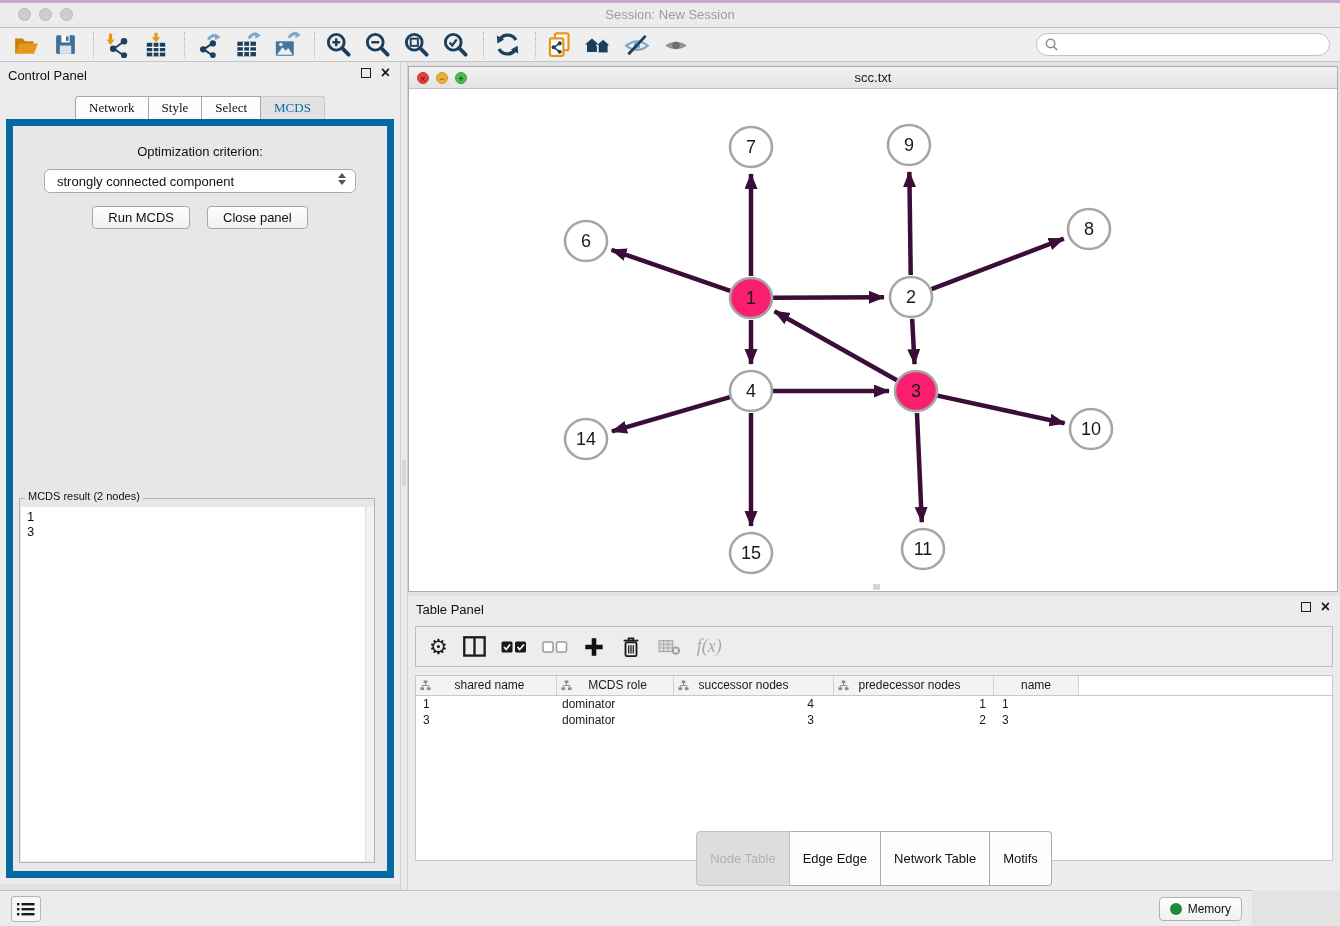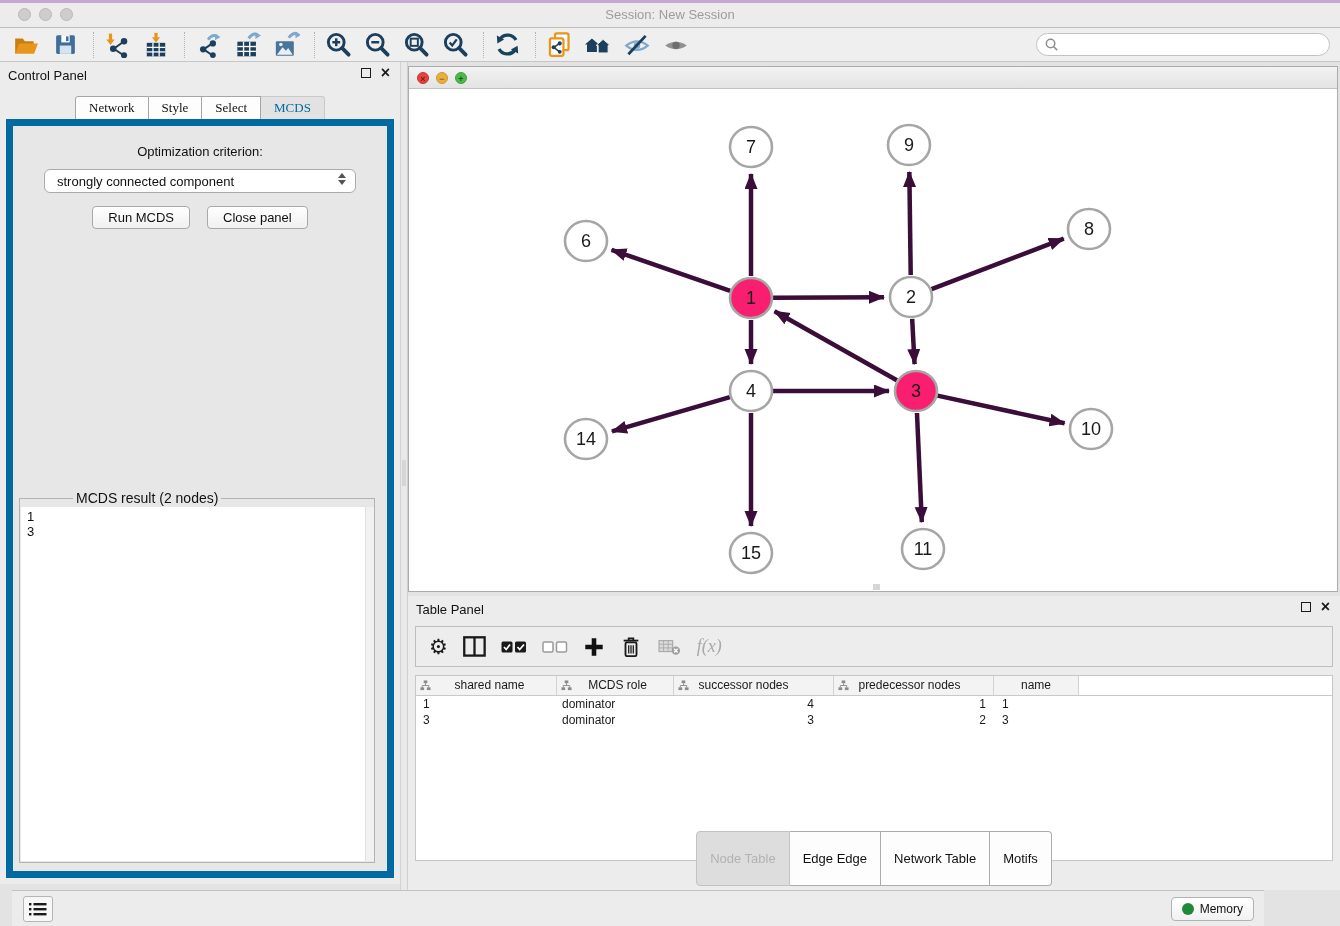--- a/index.html
+++ b/index.html
@@ -44,21 +44,21 @@
     display:flex; align-items:center; padding-left:12px; color:#111; }
   .stepper { position:absolute; right:9px; top:3px; display:flex; flex-direction:column; gap:2px; }
   .stepper i { width:0; height:0; border-left:4px solid transparent; border-right:4px solid transparent; display:block; }
   .step-up { border-bottom:5px solid #555; }
   .step-dn { border-top:5px solid #555; }
   #cp-buttons { margin-top:13px; display:flex; justify-content:center; gap:17px; }
   .push-btn { font-size:13px; color:#111; background:linear-gradient(#FFFFFF,#F0F0F0);
     border:1px solid #A9A9A9; border-radius:4px; padding:3px 15px; font-family:"Liberation Sans",sans-serif; }
   #result-box { position:absolute; left:6px; right:12px; top:372px; bottom:8px;
     border:1px solid #B3B3B3; background:#E7E7E7; }
-  #result-legend { position:absolute; left:5px; top:-9px; background:#E7E7E7; padding:0 3px; font-size:14px; color:#111;margin-left:48px; }
+  #result-legend { position:absolute; left:5px; top:-9px; background:#E7E7E7; padding:0 3px; font-size:11px; color:#111; }
   #result-inner { position:absolute; left:1px; right:1px; top:8px; bottom:1px; background:#fff; font-size:13px; color:#111; padding:2px 6px; }
   #result-scroll { position:absolute; right:0; top:8px; bottom:1px; width:9px; background:#F1F1F1; border-left:1px solid #E0E0E0; }
 
   
   #v-splitter { position:absolute; left:400px; top:62px; width:8px; height:828px;
     background:#E9E9E9; border-left:1px solid #D2D2D2; border-right:1px solid #CFCFCF; }
   #v-splitter .grip { position:absolute; left:1px; top:398px; width:4px; height:26px; background:#D6D6D6; }
 
   
   #network-window { position:absolute; left:408px; top:66px; width:930px; height:526px;
@@ -96,21 +96,21 @@
   .c3 { width:160px; text-align:right; padding-right:8px; }
   .c4 { width:85px;  padding-left:8px; }
   #tp-tabs { position:absolute; left:0; bottom:4px; width:100%; display:flex; justify-content:center; }
   .tp-tab { border:1px solid #ACACAC; border-left-width:0; background:#FDFDFD; font-size:13px;
     color:#111; padding:19px 13px;margin-top:32px; }
   .tp-tab:first-child { border-left-width:1px; border-radius:4px 0 0 4px; }
   .tp-tab:last-child { border-radius:0 4px 4px 0; }
   .tp-tab.active { background:#DDDDDD; color:#B2B2B2; border-color:#C2C2C2; }
 
   
-  #status-bar { position:absolute; left:12px; bottom:0; width:1252px; height:36px;
+  #status-bar { position:absolute; left:0; bottom:0; width:1252px; height:36px;
     background:#ECECEC; border-top:1px solid #C2C2C2; }
   #tasks-button { position:absolute; left:11px; top:5px; width:30px; height:26px;
     border:1px solid #B5B5B5; border-radius:3px; background:#F7F7F7; display:flex; align-items:center; justify-content:center; }
   #memory-button { position:absolute; right:10px; top:6px; height:24px; border:1px solid #B2B2B2;
     border-radius:4px; background:linear-gradient(#FFFFFF,#F1F1F1); display:flex; align-items:center; gap:6px;
     padding:0 10px; font-size:12px; color:#111; }
   #memory-dot { width:12px; height:12px; border-radius:50%; background:#1F8A3B; }
 </style>
 </head>
 <body>
@@ -326,20 +326,21 @@
   <div class="grip"></div>
 </div>
 
 <div id="network-window">
   <div id="net-titlebar">
     <div class="mac-btns">
       <div class="mb red">×</div>
       <div class="mb yel">−</div>
       <div class="mb grn">+</div>
     </div>
+    <div id="net-title">scc.txt</div>
   </div>
   <svg id="graph-svg" width="928" height="502" viewBox="0 0 928 502">
     <defs>
       <marker id="arrow" markerUnits="userSpaceOnUse" markerWidth="17" markerHeight="14" refX="15" refY="6.5" orient="auto">
         <path id="arrow-path" d="M0,0 L16,6.5 L0,13 Z" fill="#3A0E38"></path>
       </marker>
     </defs>
     <g id="edge-layer">
         <line x1="342" y1="187" x2="342" y2="85" stroke="#3A0E38" stroke-width="4.5" marker-end="url(#arrow)"></line>
         <line x1="321.2058154797033" y1="201.81655443844295" x2="202.52013554763684" y2="160.8160468255473" stroke="#3A0E38" stroke-width="4.5" marker-end="url(#arrow)"></line>

